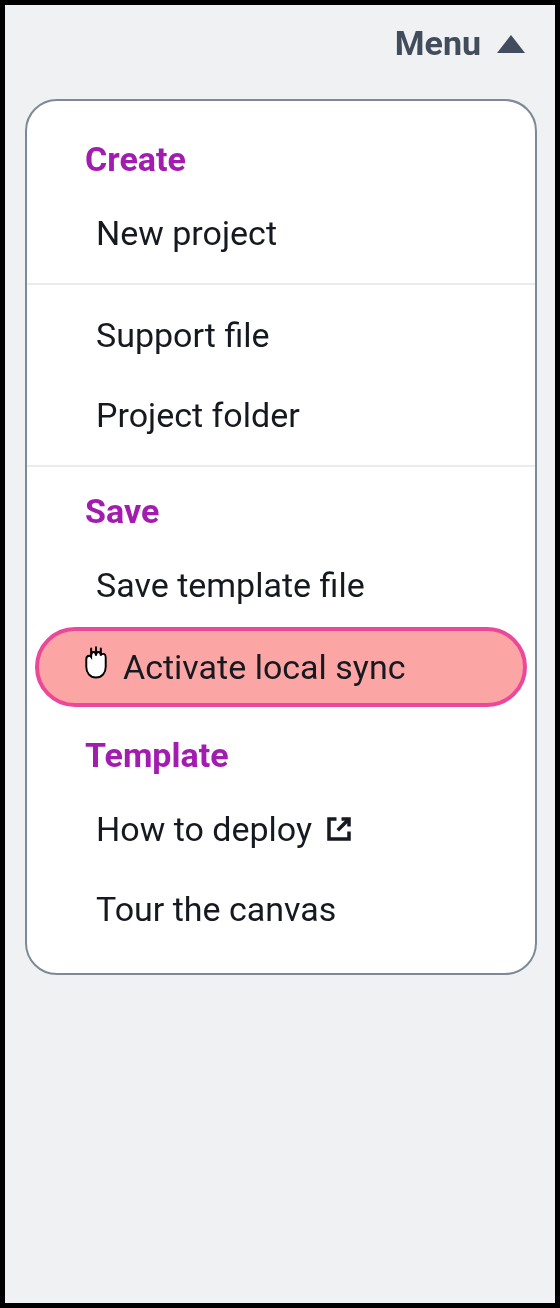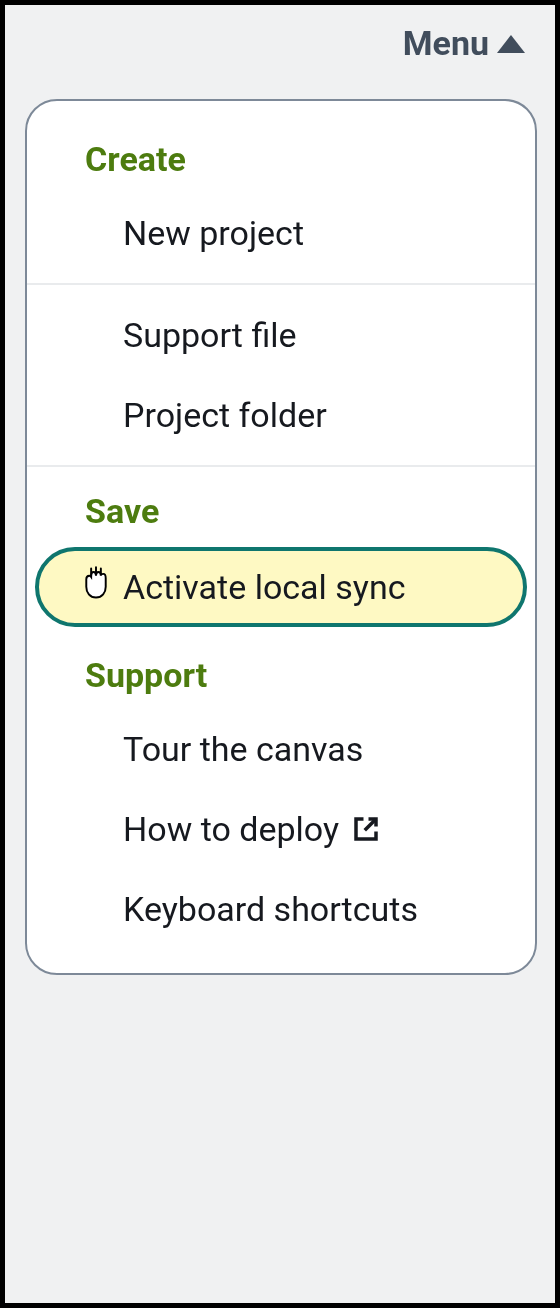--- a/index.html
+++ b/index.html
@@ -14,21 +14,21 @@
       height: 1308px;
       border: 5px solid #000;
       position: relative;
       overflow: hidden;
     }
     .menu-header {
       display: flex;
       justify-content: flex-end;
       align-items: center;
       padding: 18px 30px 18px 0;
-      gap: 8px;
+      gap: 16px;
     }
     .menu-label {
       font-size: 34px;
       font-weight: 700;
       color: #414d5c;
     }
     .caret-up {
       width: 0;
       height: 0;
       border-left: 14px solid transparent;
@@ -44,37 +44,37 @@
       background: #fff;
       border: 2px solid #7d8998;
       border-radius: 32px;
       overflow: hidden;
       padding-top: 24px;
       padding-bottom: 24px;
     }
     .section-header {
       font-size: 34px;
       font-weight: 700;
-      color: #4d7c0f;
+      color: #a21caf;
       padding: 14px 0 14px 58px;
     }
     .menu-item {
       font-size: 34px;
       font-weight: 400;
       color: #16191f;
-      padding: 20px 0 20px 96px;
+      padding: 20px 0 20px 69px;
       cursor: pointer;
       display: flex;
       align-items: center;
       gap: 12px;
       position: relative;
     }
     .menu-item.highlighted {
-      background: #fef9c3;
-      border: 4px solid #0f766e;
+      background: #fca5a5;
+      border: 4px solid #ec4899;
       border-radius: 40px;
       margin: 2px 8px;
       padding: 16px 0 16px 84px;
     }
     .divider {
       height: 2px;
       background: #e9ebed;
       margin: 10px 0;
     }
     .external-icon {
@@ -116,41 +116,41 @@
   <div class="menu-item">
     <span>Support file</span>
   </div>
   <div class="menu-item">
     <span>Project folder</span>
   </div>
 
   <div class="divider"></div>
 
   <div class="section-header">Save</div>
+  <div class="menu-item">
+    <span>Save template file</span>
+  </div>
   <div class="menu-item highlighted">
     <span class="cursor-icon">
       <svg viewBox="0 0 24 28" fill="none" stroke="#000" stroke-width="1.6">
         <path d="M8 2 L8 9 M12 1 L12 9 M16 2 L16 9" stroke-linecap="round"></path>
         <path d="M4 11 C4 9 5 8 6.5 8 C7 8 7.5 8.3 8 9 C8 6 9 5 10 5 C11 5 12 6 12 8 C12 6 13 5 14 5 C15 5 16 6 16 8 C16 7 17 6.5 18 6.5 C19.5 6.5 20 8 20 10 L20 17 C20 22 17 26 12 26 C7 26 4 22 4 17 Z" fill="#fff"></path>
       </svg>
     </span>
     <span>Activate local sync</span>
   </div>
 
-  <div class="section-header" style="padding-top:26px">Support</div>
-  <div class="menu-item">
-    <span>Tour the canvas</span>
-  </div>
+  <div class="section-header" style="padding-top:26px">Template</div>
   <div class="menu-item">
     <span>How to deploy</span>
     <span class="external-icon">
       <svg viewBox="0 0 24 24" fill="none" stroke="#16191f" stroke-width="2.8">
         <path d="M10 4 H4 V20 H20 V14"></path>
         <path d="M14 4 H20 V10"></path>
         <path d="M20 4 L11 13"></path>
       </svg>
     </span>
   </div>
   <div class="menu-item">
-    <span>Keyboard shortcuts</span>
+    <span>Tour the canvas</span>
   </div>
 
 </div>
 
 </body></html>

